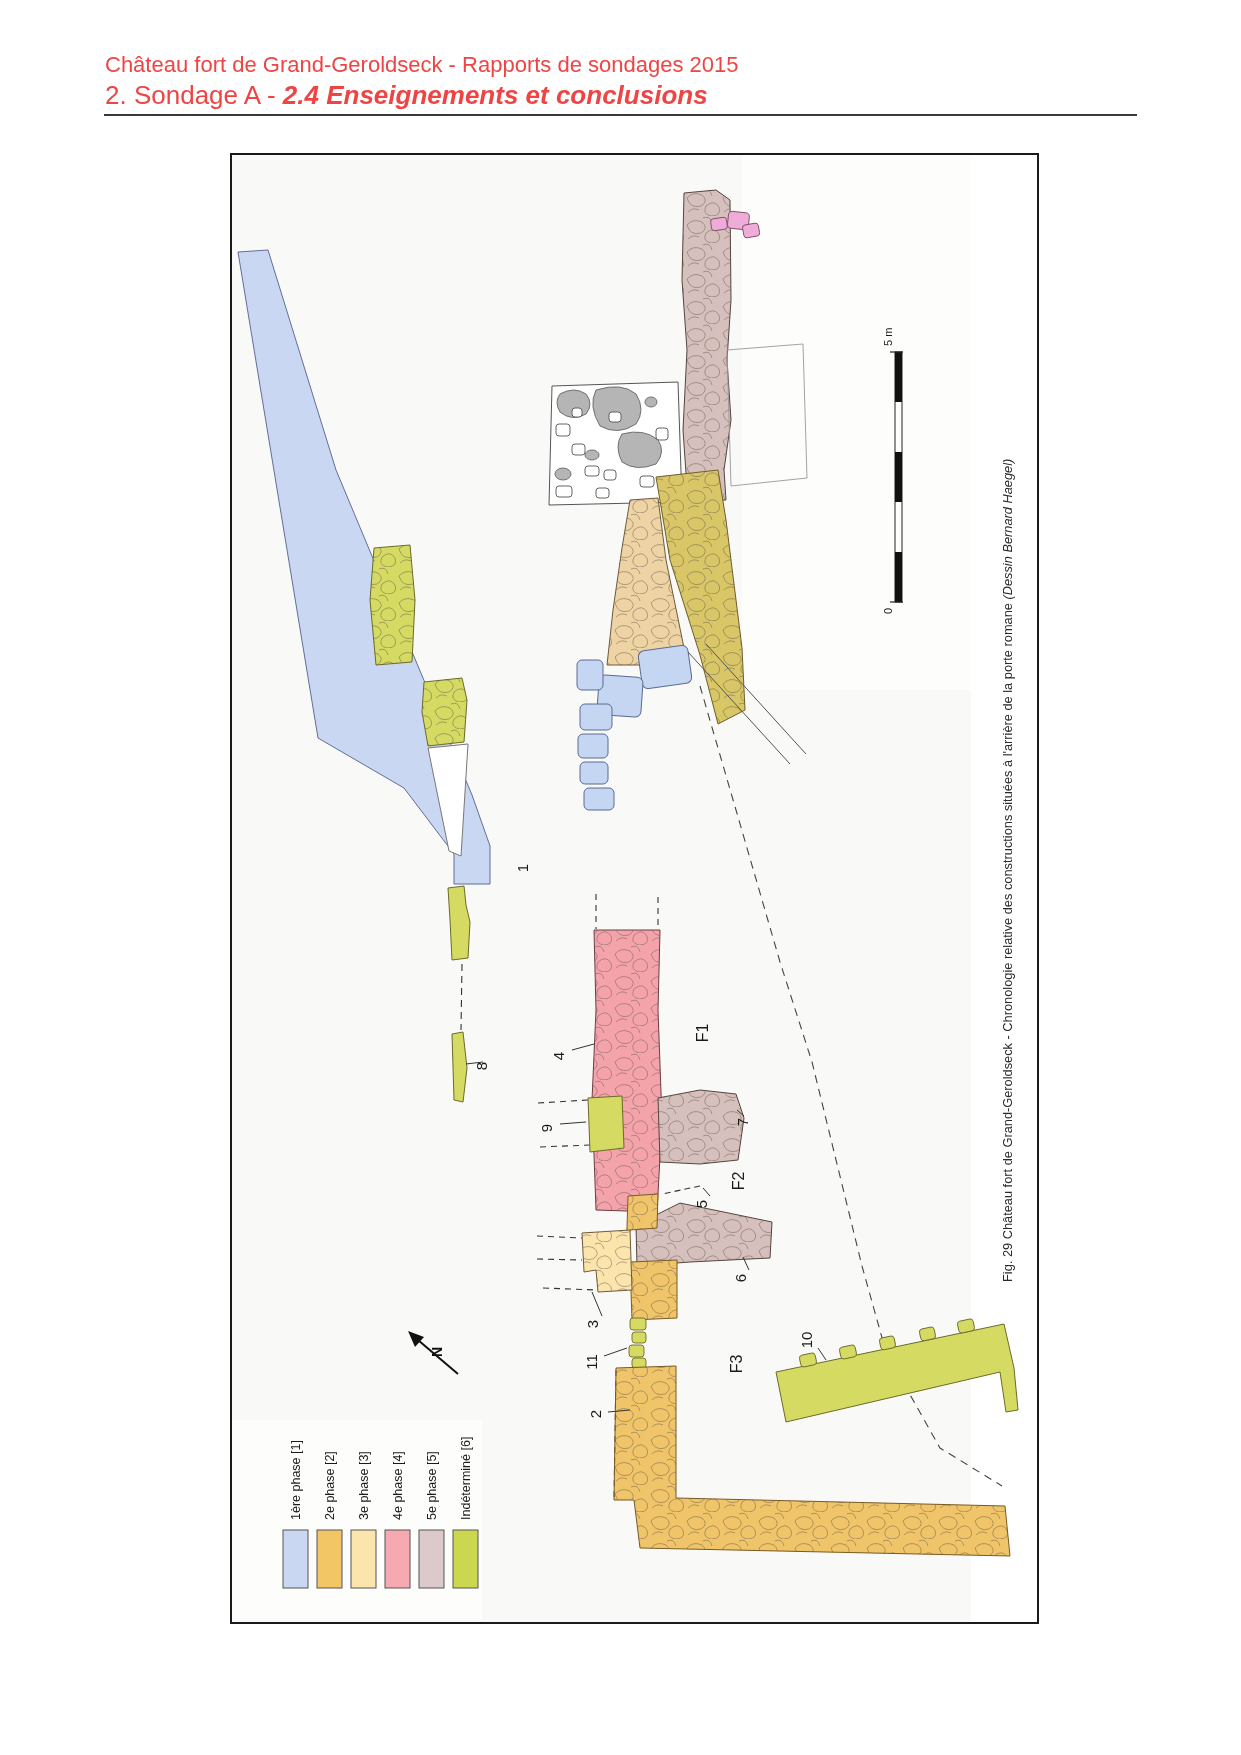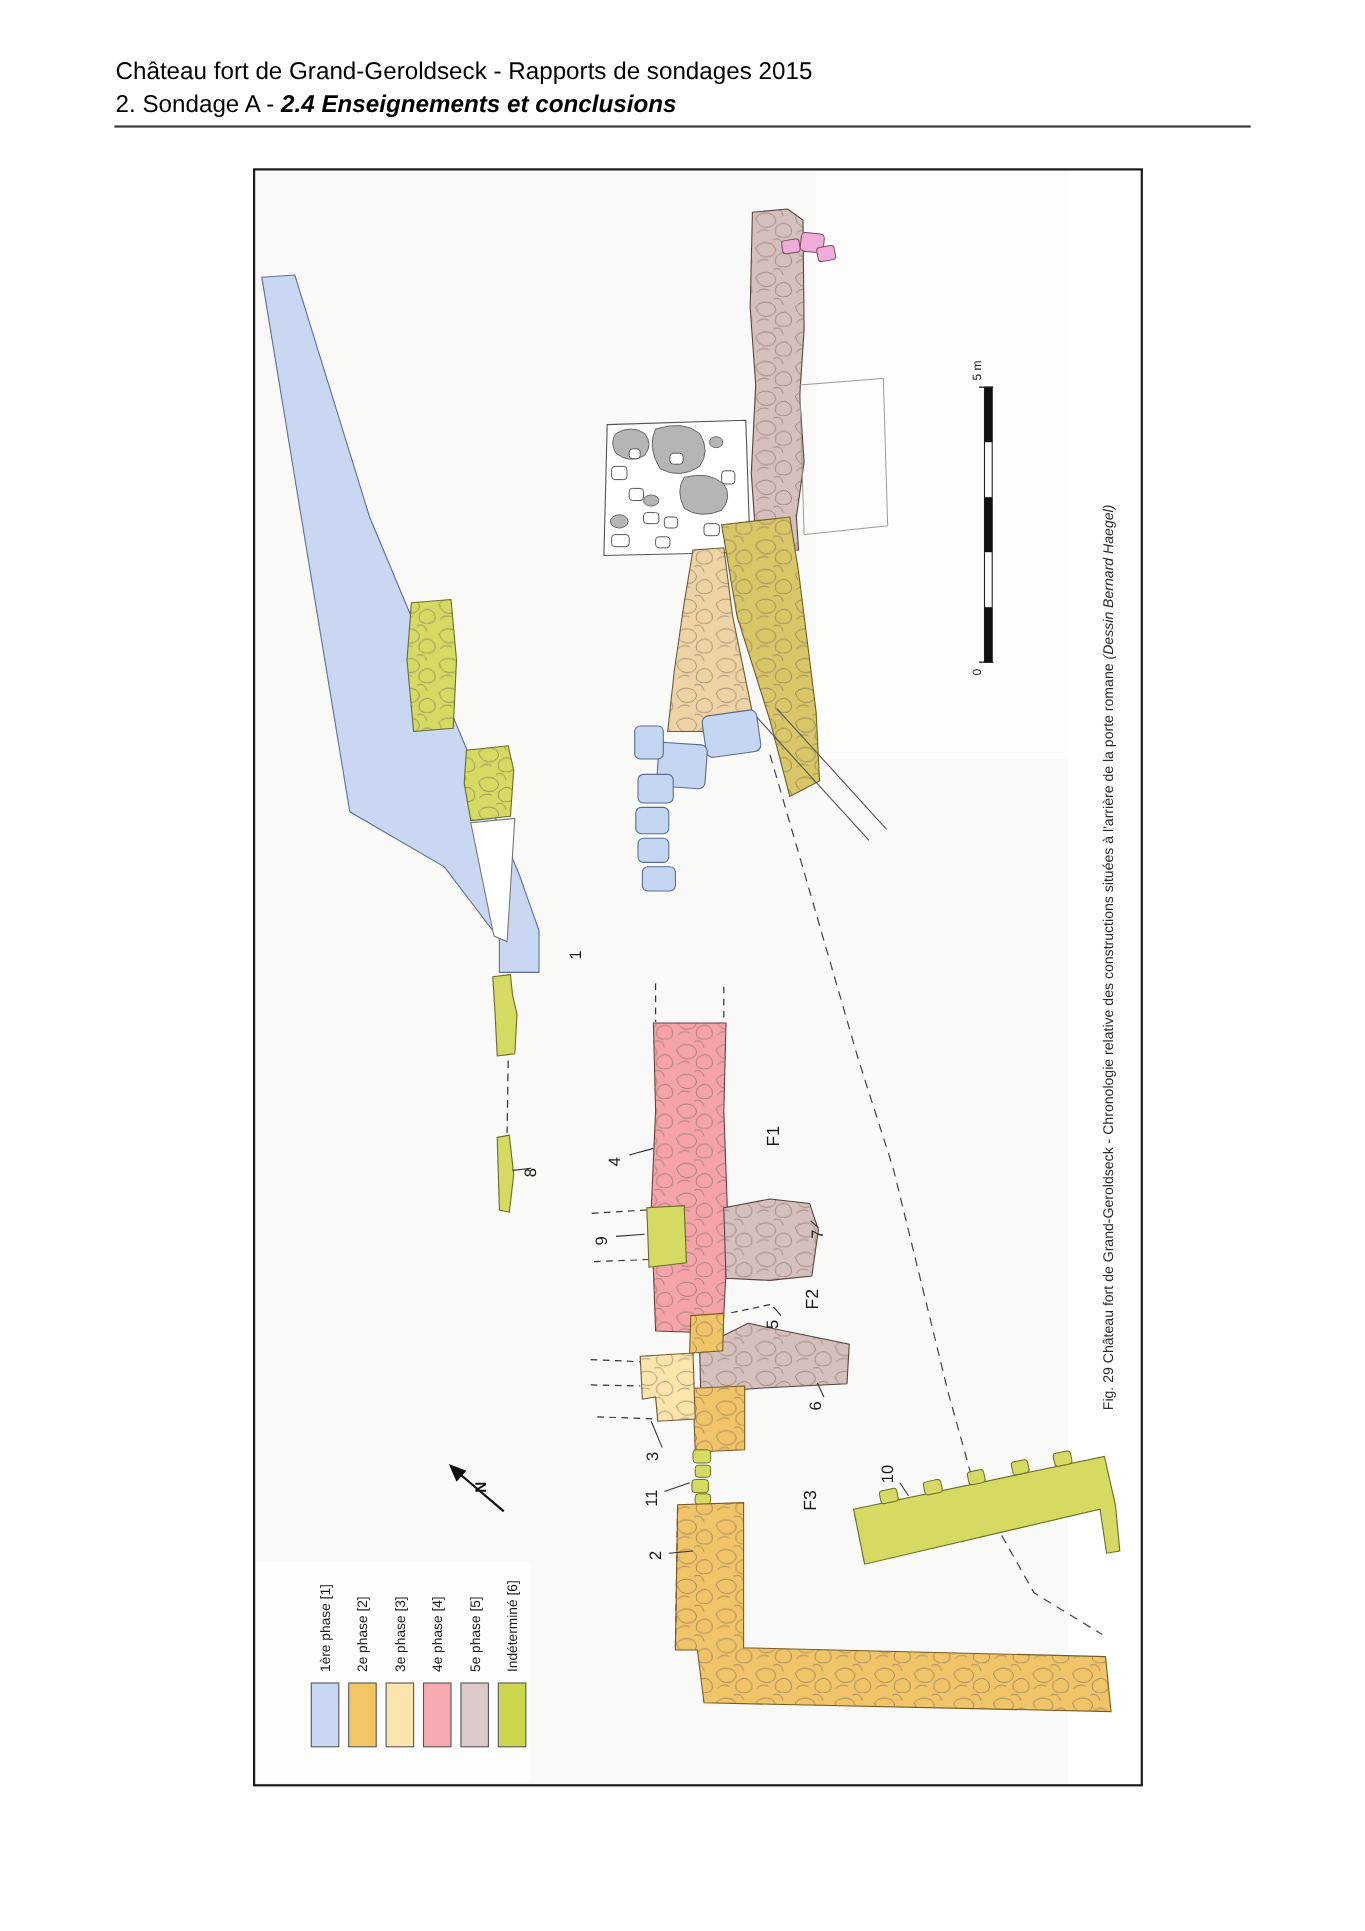--- a/index.html
+++ b/index.html
@@ -1,20 +1,20 @@
 <!DOCTYPE html>
 <html><head>
 <meta charset="utf-8">
 <style>
   html,body{margin:0;padding:0;background:#ffffff;}
   .page{position:relative;width:1241px;height:1755px;background:#ffffff;
         font-family:"Liberation Sans", sans-serif;overflow:hidden;}
-  .hdr{position:absolute;left:105px;top:50px;width:1040px;color:#000000;}
+  .hdr{position:absolute;left:105px;top:50px;width:1040px;color:#ef4444;}
   .hdr .l1{font-size:22px;line-height:30px;}
-  .hdr .l2{font-size:22px;line-height:30px;}
+  .hdr .l2{font-size:26px;line-height:30px;}
   .hdr .emph{font-weight:bold;font-style:italic;}
   .hrule{position:absolute;left:104px;top:114px;width:1033px;height:2px;background:#3a3a3a;}
   svg text{font-family:"Liberation Sans", sans-serif;}
   .planlbl{font-size:15px;fill:#1a1a1a;}
   .flbl{font-size:16px;fill:#1a1a1a;}
   .leglbl{font-size:12.5px;fill:#1a1a1a;}
   .scalelbl{font-size:11px;fill:#1a1a1a;}
   .cap{font-size:12.8px;fill:#2a2a2a;}
 </style>
 </head>

